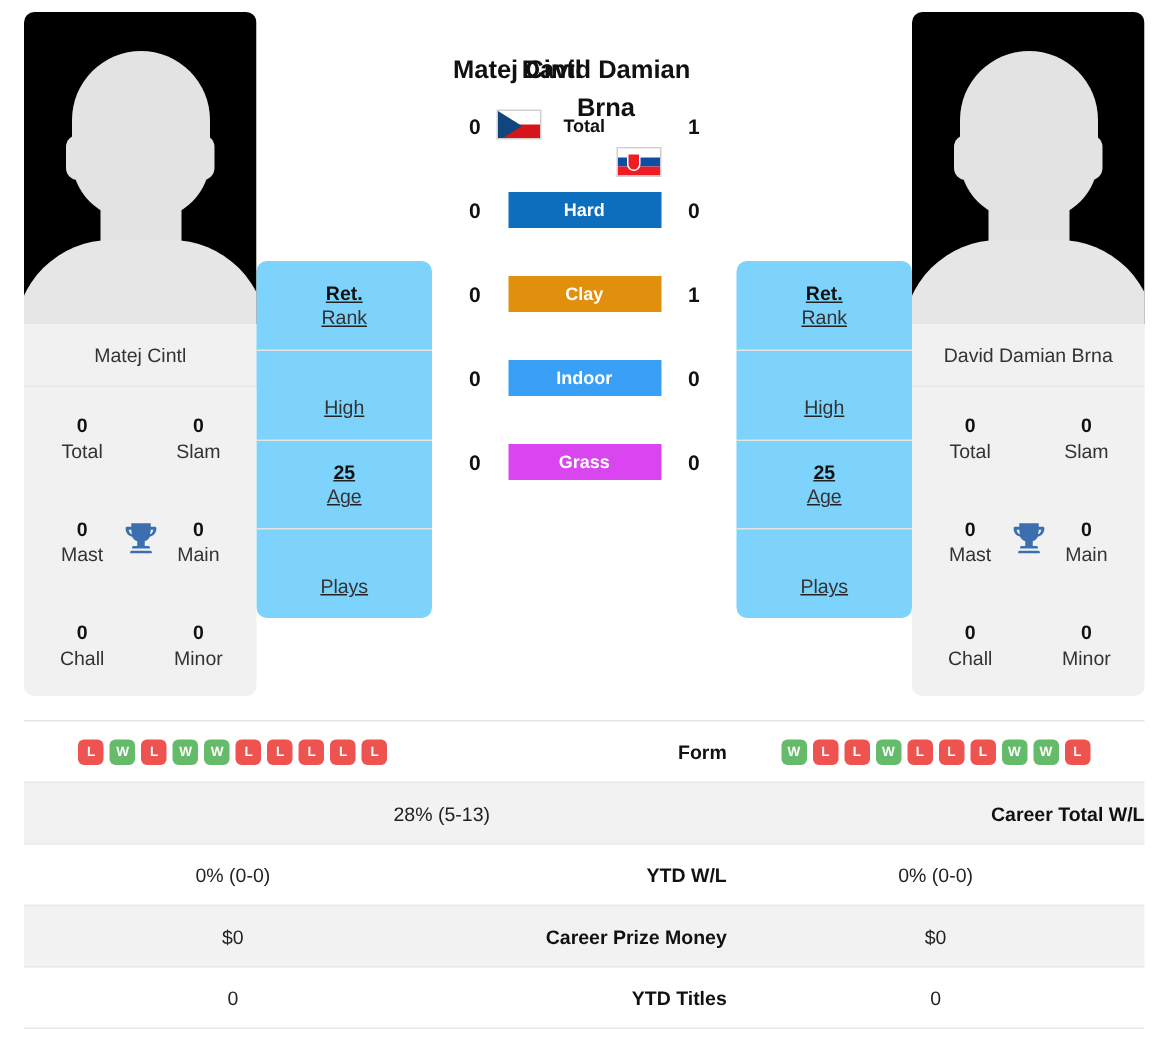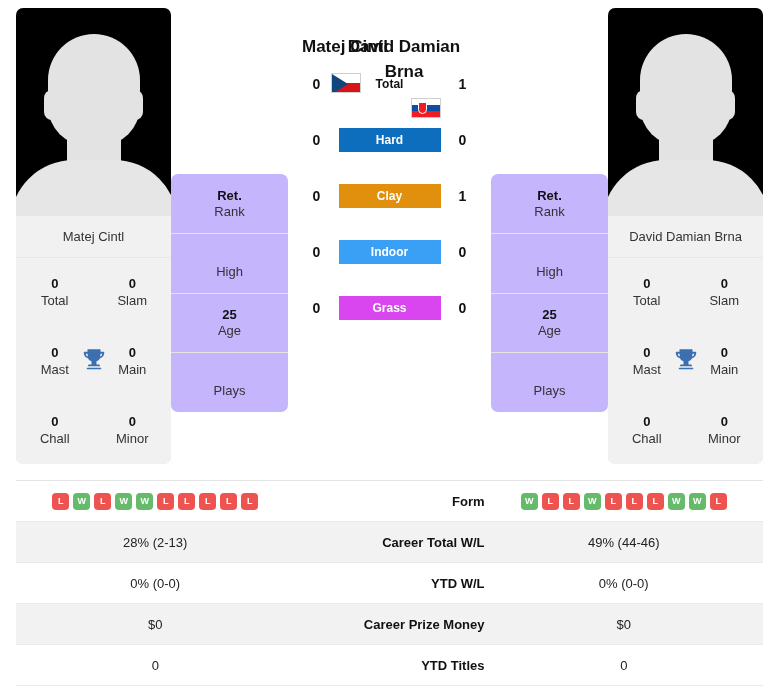--- a/index.html
+++ b/index.html
@@ -109,26 +109,27 @@
     position: absolute;
     left: 50%;
     top: 50%;
     transform: translate(-50%, -50%);
   }
 
   
   .info-card {
     width: 117px;
     flex: 0 0 117px;
-    background: #c4b5fd;
+    background: #7dd3fc;
     border-radius: 7px;
     margin-top: 166px;
     height: 238px;
     display: flex;
     flex-direction: column;
+    text-decoration: underline;
   }
   .info-row {
     flex: 1;
     display: flex;
     flex-direction: column;
     align-items: center;
     justify-content: center;
     gap: 1px;
     border-bottom: 1px solid #e4e4e4;
   }
@@ -454,23 +455,22 @@
           <span class="badge l">L</span>
           <span class="badge l">L</span>
           <span class="badge l">L</span>
           <span class="badge w">W</span>
           <span class="badge w">W</span>
           <span class="badge l">L</span>
         </div>
     </div>
 
     <div class="st-row alt">
-      <div class="st-left">28% (2-13)</div>
+      <div class="st-left">28% (5-13)</div>
       <div class="st-mid">Career Total W/L</div>
-      <div class="st-right">49% (44-46)</div>
     </div>
 
     <div class="st-row">
       <div class="st-left">0% (0-0)</div>
       <div class="st-mid">YTD W/L</div>
       <div class="st-right">0% (0-0)</div>
     </div>
 
     <div class="st-row alt">
       <div class="st-left">$0</div>

